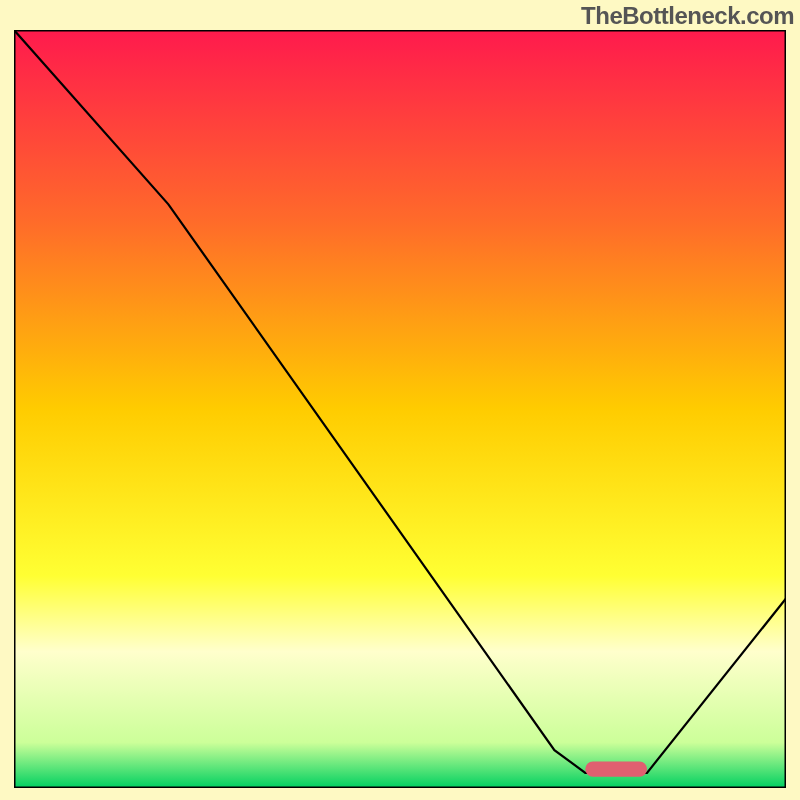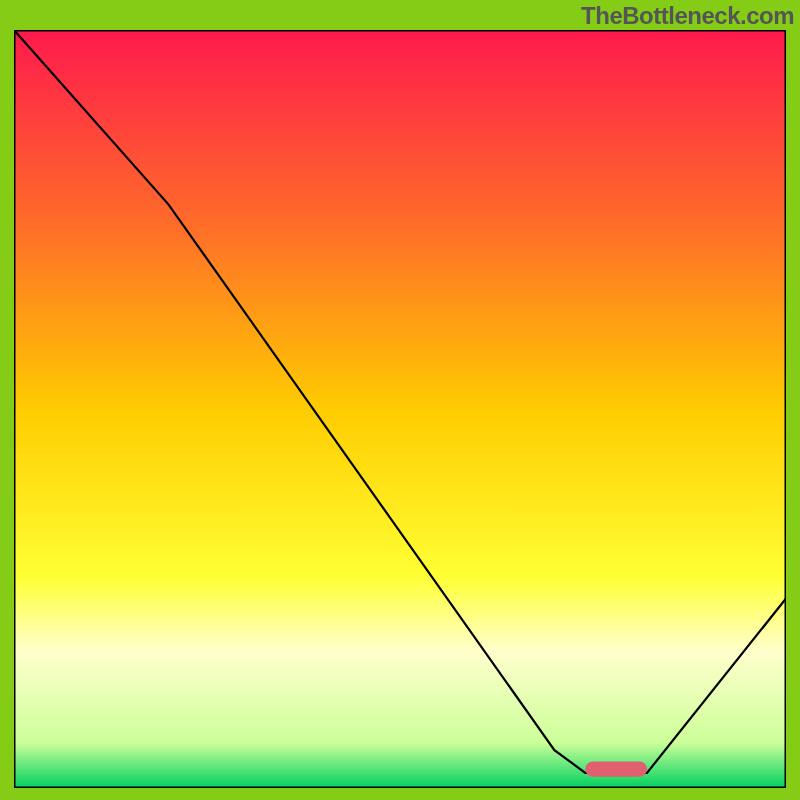--- a/index.html
+++ b/index.html
@@ -8,21 +8,21 @@
     width: 800px;
     height: 800px;
     overflow: hidden;
     font-family: Arial, sans-serif;
     background: #ffffff;
   }
   .outer {
     width: 800px;
     height: 800px;
     position: relative;
-    background: #84cc16;
+    background: #fef9c3;
   }
   .watermark {
     position: absolute;
     top: 2px;
     right: 6px;
     font-size: 24px;
     font-weight: bold;
     color: #555;
     letter-spacing: -0.5px;
     z-index: 10;

